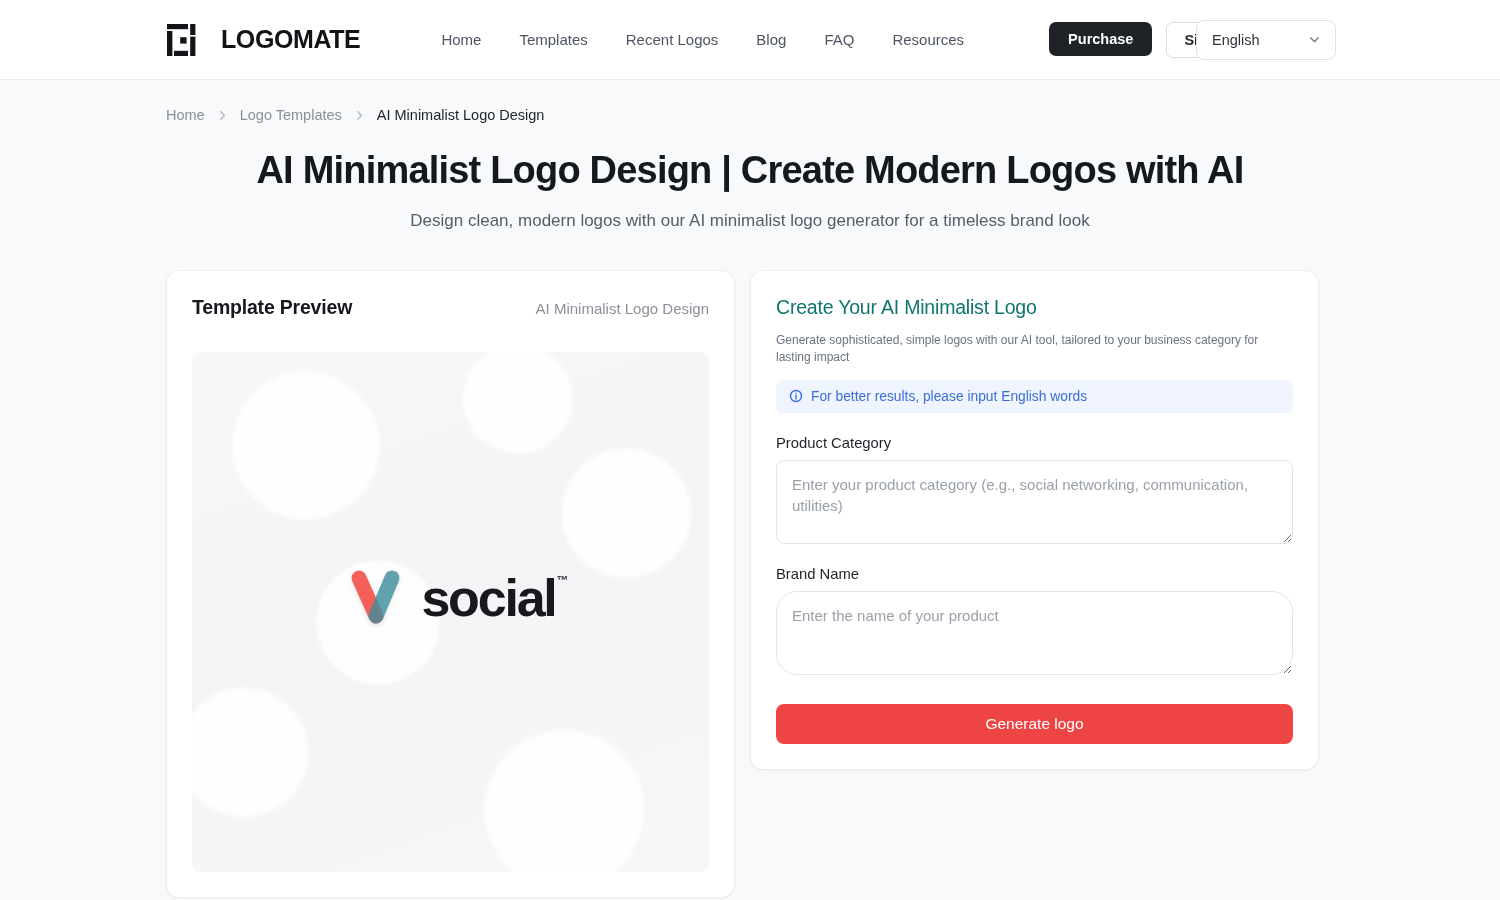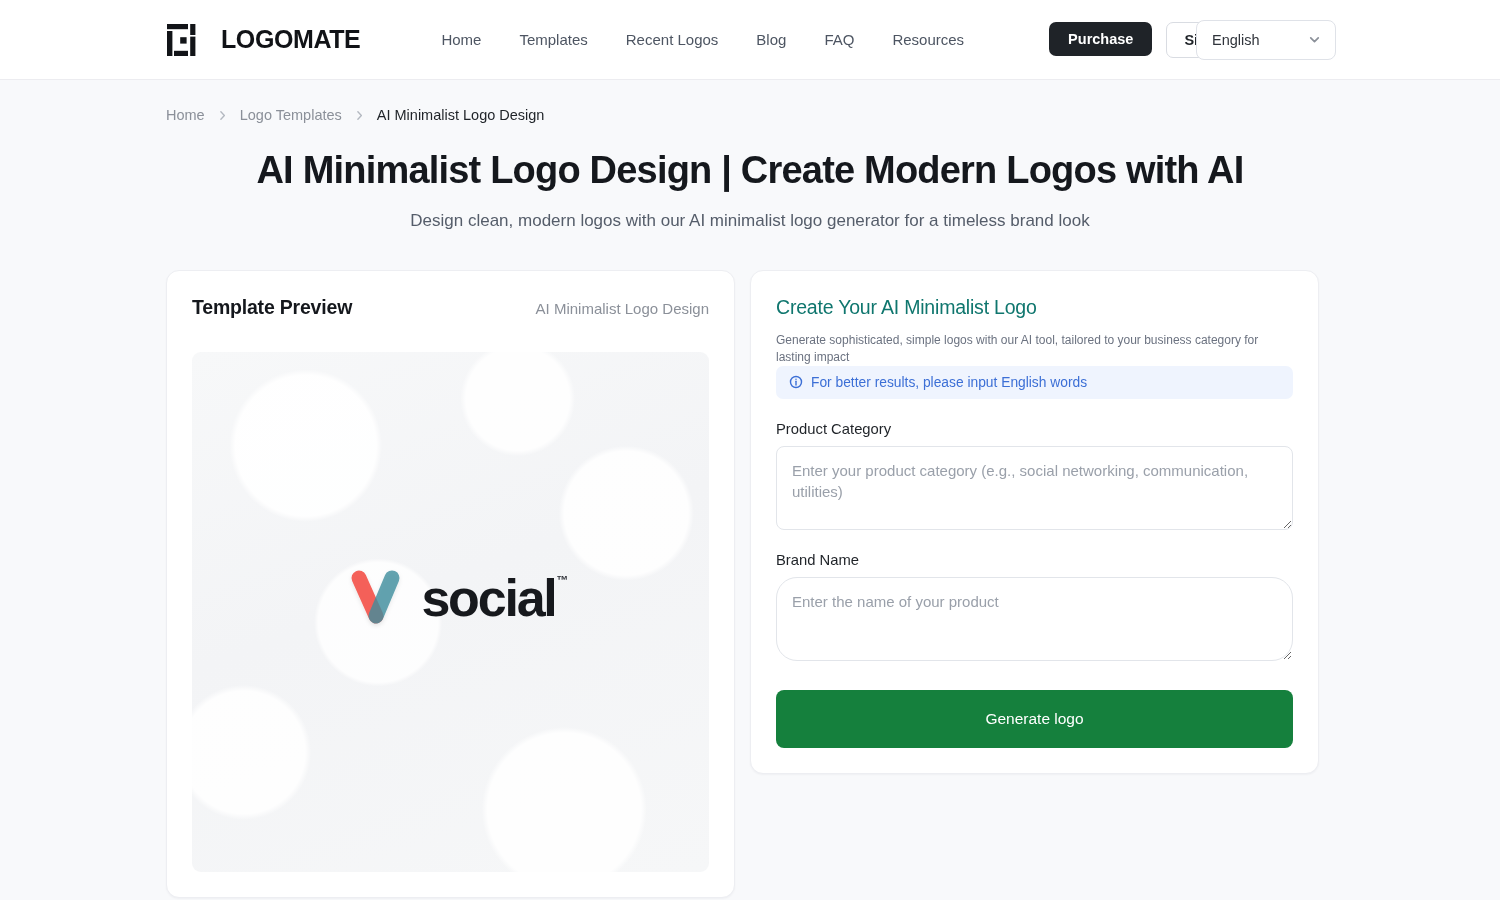--- a/index.html
+++ b/index.html
@@ -273,21 +273,21 @@
 
   .form-desc {
     margin-top: 13px;
     font-size: 12px;
     line-height: 1.42;
     color: #6b7280;
     max-width: 500px;
   }
 
   .notice {
-    margin-top: 0;
+    margin-top: 14px;
     background: #eff4fe;
     border-radius: 7px;
     padding: 9px 13px;
     display: flex;
     align-items: center;
     gap: 8px;
   }
 
   .notice-icon {
     width: 14px;
@@ -329,24 +329,24 @@
   }
 
   .field textarea::placeholder { color: #9aa0aa; }
 
   #product-category-input { height: 84px; }
   #brand-name-input { height: 84px; border-radius: 21px; }
 
   .btn-generate {
     margin-top: 29px;
     width: 100%;
-    height: 58px;
+    height: 40px;
     border: none;
     border-radius: 8px;
-    background: #15803d;
+    background: #ef4444;
     color: #ffffff;
     font-family: inherit;
     font-size: 15.5px;
     cursor: default;
   }
 </style>
 </head>
 <body>
 
 <div class="header">

